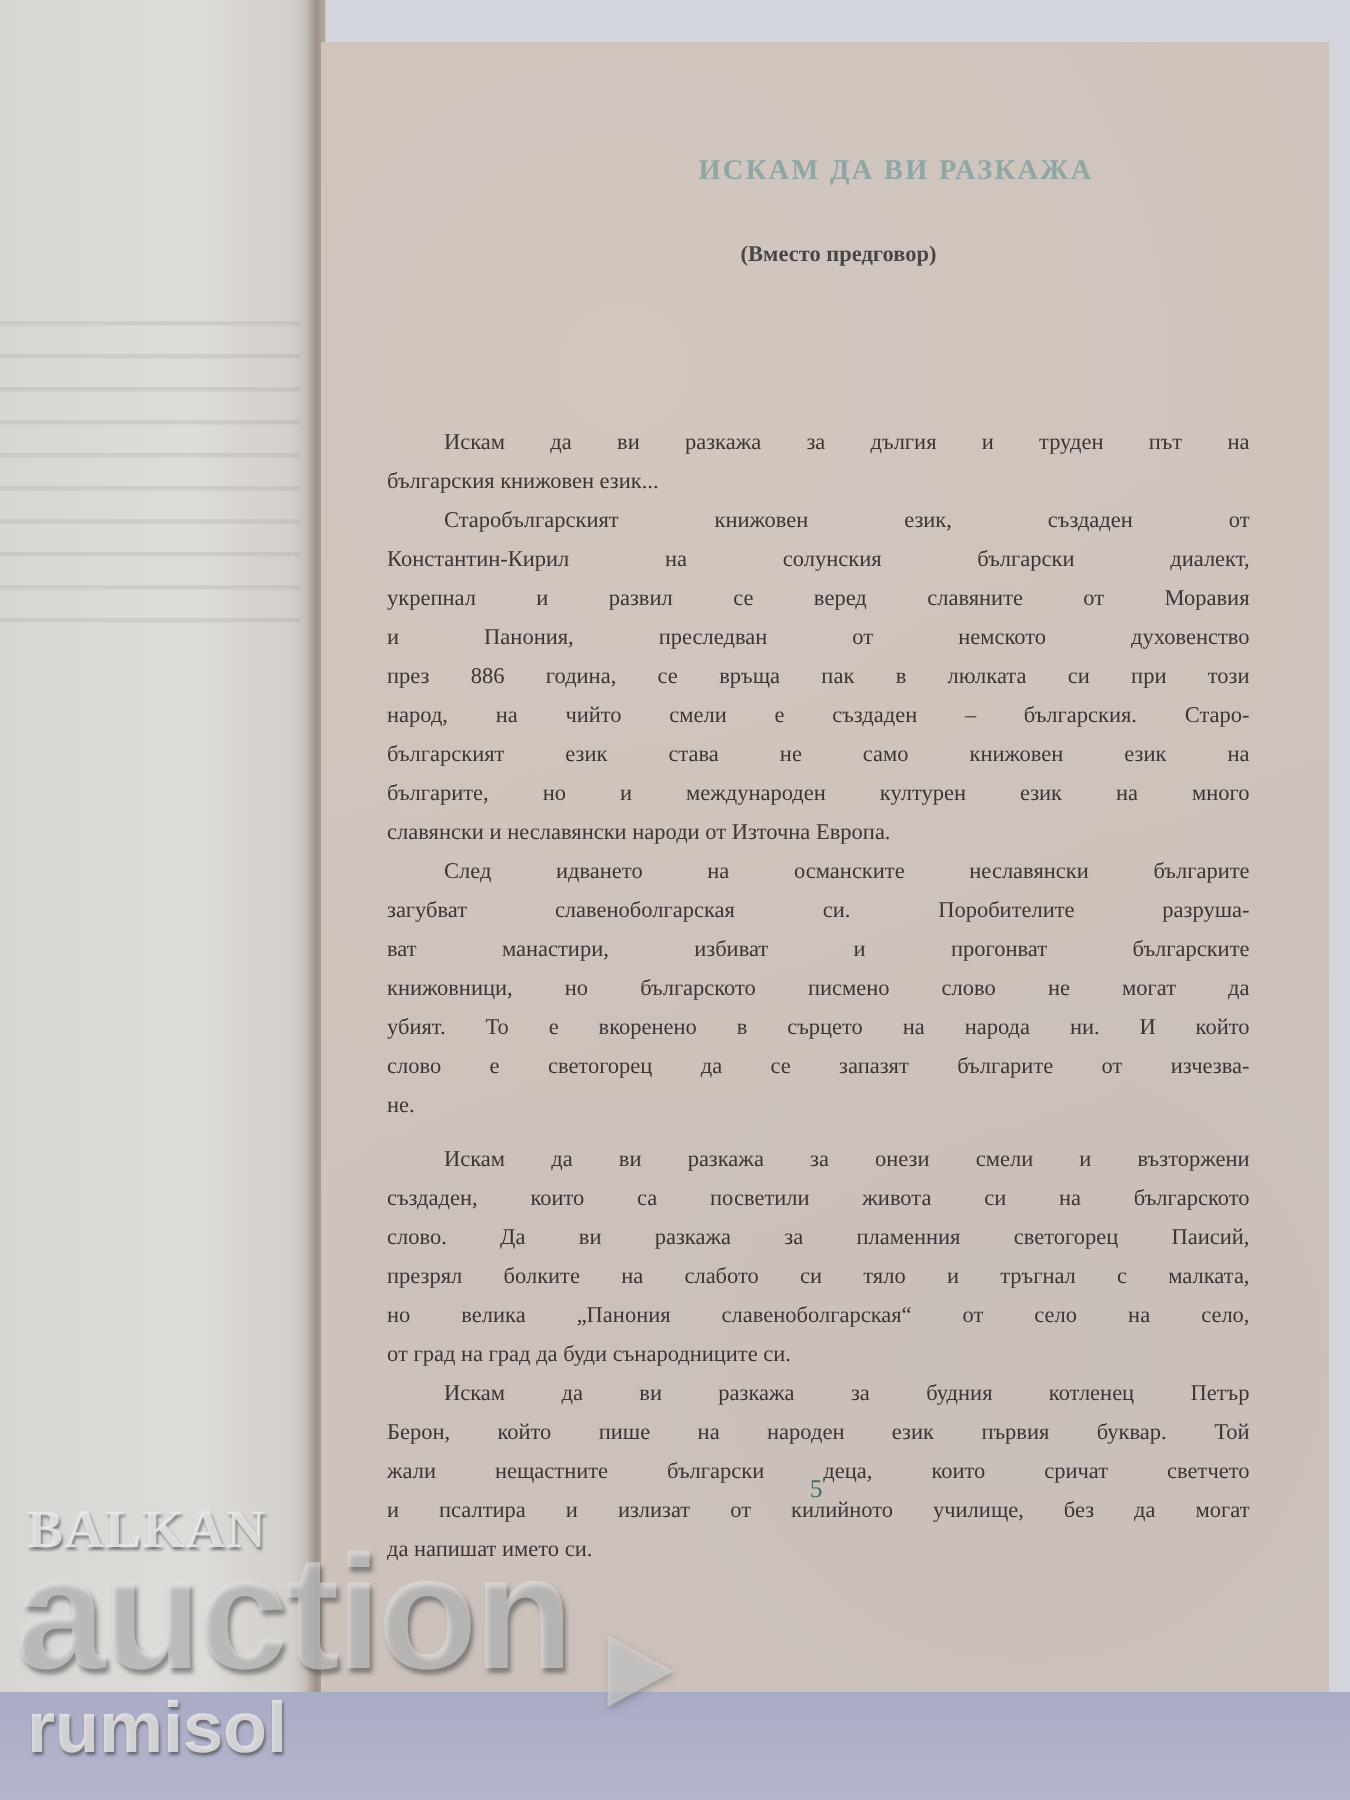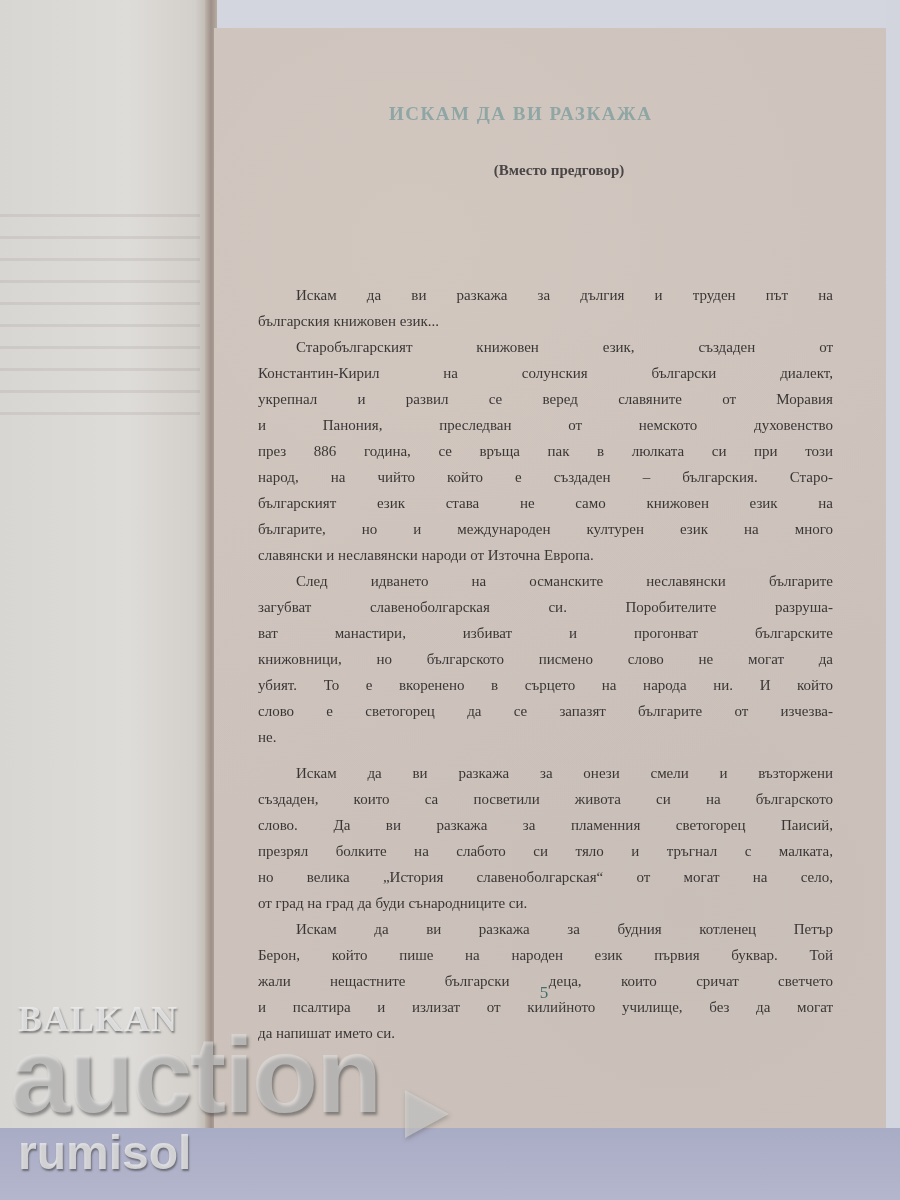--- a/index.html
+++ b/index.html
@@ -30,21 +30,21 @@
     position: absolute; left: 886px; top: 0; width: 14px; height: 1200px;
     background: #d2d4de;
   }
   .page {
     position: absolute; left: 214px; top: 28px; width: 672px; height: 1100px;
     background: #cdc3bc;
     background-image: radial-gradient(circle at 30% 20%, rgba(220,210,200,0.25), transparent 60%),
                       radial-gradient(circle at 70% 80%, rgba(190,180,175,0.25), transparent 60%);
   }
   .title {
-    position: absolute; left: 175px; top: 75px; width: 340px; text-align: left;
+    position: absolute; left: 175px; top: 75px; width: 340px; text-align: right;
     font-size: 19px; letter-spacing: 1.5px; color: #8fa6a4; font-weight: bold;
   }
   .subtitle {
     position: absolute; left: 175px; top: 134px; width: 340px; text-align: center;
     font-size: 15px; color: #4a4646; font-weight: bold;
   }
   .body-text {
     position: absolute; left: 44px; top: 254px; width: 575px;
     font-size: 15px; line-height: 26px; color: #3a3635;
   }
@@ -109,39 +109,39 @@
   <div class="body-text">
 
     <span class="line indent">Искам да ви разкажа за дългия и труден път на</span>
     <span class="line last">българския книжовен език...</span>
 
     <span class="line indent">Старобългарският книжовен език, създаден от</span>
     <span class="line">Константин-Кирил на солунския български диалект,</span>
     <span class="line">укрепнал и развил се вeред славяните от Моравия</span>
     <span class="line">и Панония, преследван от немското духовенство</span>
     <span class="line">през 886 година, се връща пак в люлката си при този</span>
-    <span class="line">народ, на чийто който е създаден – българския. Старо-</span>
+    <span class="line">народ, на чийто смели е създаден – българския. Старо-</span>
     <span class="line">българският език става не само книжовен език на</span>
     <span class="line">българите, но и международен културен език на много</span>
     <span class="line last">славянски и неславянски народи от Източна Европа.</span>
 
     <span class="line indent">След идването на османските неславянски българите</span>
     <span class="line">загубват славеноболгарская си. Поробителите разруша-</span>
     <span class="line">ват манастири, избиват и прогонват българските</span>
     <span class="line">книжовници, но българското писмено слово не могат да</span>
     <span class="line">убият. То е вкоренено в сърцето на народа ни. И който</span>
     <span class="line">слово е светогорец да се запазят българите от изчезва-</span>
     <span class="line last">не.</span>
     <div class="para-gap"></div>
 
     <span class="line indent">Искам да ви разкажа за онези смели и възторжени</span>
     <span class="line">създаден, които са посветили живота си на българското</span>
     <span class="line">слово. Да ви разкажа за пламенния светогорец Паисий,</span>
     <span class="line">презрял болките на слабото си тяло и тръгнал с малката,</span>
-    <span class="line">но велика „История славеноболгарская“ от могат на село,</span>
+    <span class="line">но велика „Панония славеноболгарская“ от село на село,</span>
     <span class="line last">от град на град да буди сънародниците си.</span>
 
     <span class="line indent">Искам да ви разкажа за будния котленец Петър</span>
     <span class="line">Берон, който пише на народен език първия буквар. Той</span>
     <span class="line">жали нещастните български деца, които сричат светчето</span>
     <span class="line">и псалтира и излизат от килийното училище, без да могат</span>
     <span class="line last">да напишат името си.</span>
   </div>
 
   <div class="page-num">5</div>

